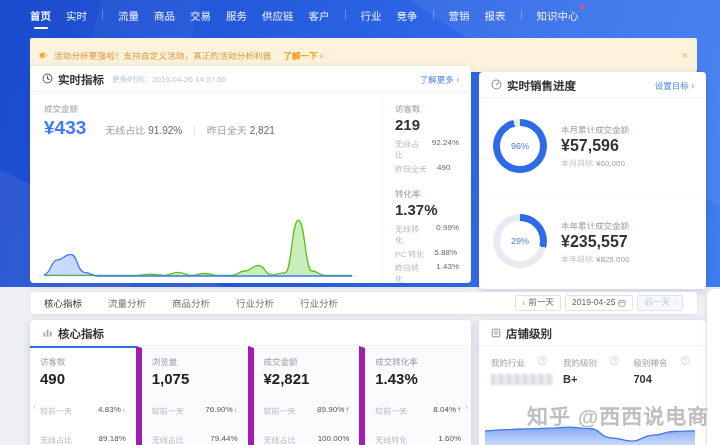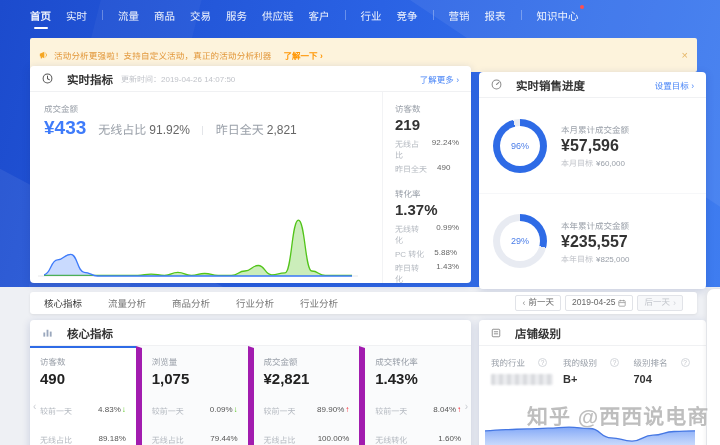--- a/index.html
+++ b/index.html
@@ -22,31 +22,31 @@
   .n-badge{position:absolute;right:-5px;top:-3px;width:4px;height:4px;border-radius:50%;background:#ff4d4f}
   
   .banner{position:absolute;left:30px;top:38px;width:667px;height:20px;background:#fdf3dc;border-radius:2px;
           display:flex;align-items:center;padding:17px 9px;font-size:8.5px;color:#e2973a}
   .banner .txt{margin-left:5px;letter-spacing:.2px}
   .banner .lnk{margin-left:12px;color:#ff9500;font-weight:bold;cursor:pointer}
   .banner .cls{margin-left:auto;color:#e6b667;font-size:11px;cursor:pointer;line-height:1}
   
   .card{position:absolute;background:#fff;border-radius:4px;box-shadow:0 2px 8px rgba(20,45,120,.18);overflow:hidden}
   .card-hd{height:26px;display:flex;align-items:center;padding:0 12px;border-bottom:1px solid #f0f1f3}
-  .card-title{font-size:11.5px;font-weight:bold;color:#333;margin-left:14px}
+  .card-title{font-size:11.5px;font-weight:bold;color:#333;margin-left:5px}
   .hd-sub{font-size:8px;color:#c0c3c9;margin-left:8px}
   .hd-link{margin-left:auto;font-size:8.5px;color:#4a86f7;cursor:pointer}
   .icn{display:inline-flex;align-items:center}
   
   #realtime{left:30px;top:66px;width:441px;height:217px}
   .rt-left{position:absolute;left:0;top:26px;width:352px;bottom:0;padding:10px 14px}
   .lab{font-size:8.5px;color:#9aa0a9}
   .amount-row{display:flex;align-items:baseline;margin-top:3px}
   .big-blue{font-size:19px;font-weight:bold;color:#3e7bfa}
-  .mini{font-size:12px;color:#9aa0a9;margin-left:12px}
+  .mini{font-size:10px;color:#9aa0a9;margin-left:19px}
   .mini b{color:#666;font-weight:normal;margin-left:3px}
   .vdiv{display:inline-block;width:1px;height:9px;background:#e3e5e9;margin:0 9px;vertical-align:-1px}
   .rt-chart{position:absolute;left:8px;top:118px;width:326px}
   .rt-right{position:absolute;left:352px;top:26px;right:0;bottom:0;border-left:1px solid #f2f3f5;padding:10px 12px}
   .rt-big{font-size:15px;font-weight:bold;color:#333;margin:2px 0 5px}
   .krow{display:flex;font-size:8px;color:#b4b9c0;margin-top:3px}
   .krow b{font-weight:normal;color:#666;margin-left:10px}
   .kblock2{margin-top:13px}
   
   #sales{left:479px;top:72px;width:227px;height:217px}
@@ -82,21 +82,21 @@
   .trow .tv{color:#555}
   .ar{font-style:normal;font-size:8px;margin-left:1px}
   .ar.up{color:#f5222d}
   .ar.down{color:#52c41a}
   .pg{position:absolute;top:60%;font-size:10px;color:#c9ccd2;cursor:pointer}
   .pg.l{left:3px}.pg.r{right:3px}
   
   #shop{left:479px;top:320px;width:227px;height:135px}
   .shop-cols{display:flex;padding:10px 12px 0;gap:10px}
   .scol{flex:1}
-  .scol .lab{display:flex;align-items:center;gap:13px;white-space:nowrap}
+  .scol .lab{display:flex;gap:13px;white-space:nowrap}
   .info{display:inline-block;width:9px;height:9px;border:1px solid #d4d7dc;border-radius:50%;
         font-size:6.5px;line-height:8px;text-align:center;color:#c0c3c9;cursor:pointer}
   .info::after{content:"?"}
   .scol .val{font-size:11px;font-weight:bold;color:#333;margin-top:5px}
   .masked{width:62px;height:11px;margin-top:6px;border-radius:1px;filter:blur(1px);
           background:repeating-linear-gradient(90deg,#d9dbdf 0 4px,#ecedef 4px 8px),
                      repeating-linear-gradient(0deg,rgba(200,202,206,.6) 0 4px,rgba(236,237,239,.6) 4px 8px)}
   #shop-chart{position:absolute;left:6px;right:6px;bottom:0;height:36px}
   
   .watermark{position:absolute;left:527px;top:400px;z-index:20;font-size:21px;font-weight:bold;white-space:nowrap;
@@ -301,21 +301,21 @@
         <div class="trow">
             <span>无线占比</span>
             <span class="tv">89.18%</span>
           </div>
       </div>
       <div class="tile">
         <div class="lab">浏览量</div>
         <div class="t-val">1,075</div>
         <div class="trow">
             <span>较前一天</span>
-            <span class="tv"><span>0.09%</span><i class="ar down">↓</i></span>
+            <span class="tv"><span>76.90%</span><i class="ar down">↓</i></span>
           </div>
         <div class="trow">
             <span>无线占比</span>
             <span class="tv">79.44%</span>
           </div>
       </div>
       <div class="tile">
         <div class="lab">成交金额</div>
         <div class="t-val">¥2,821</div>
         <div class="trow">

